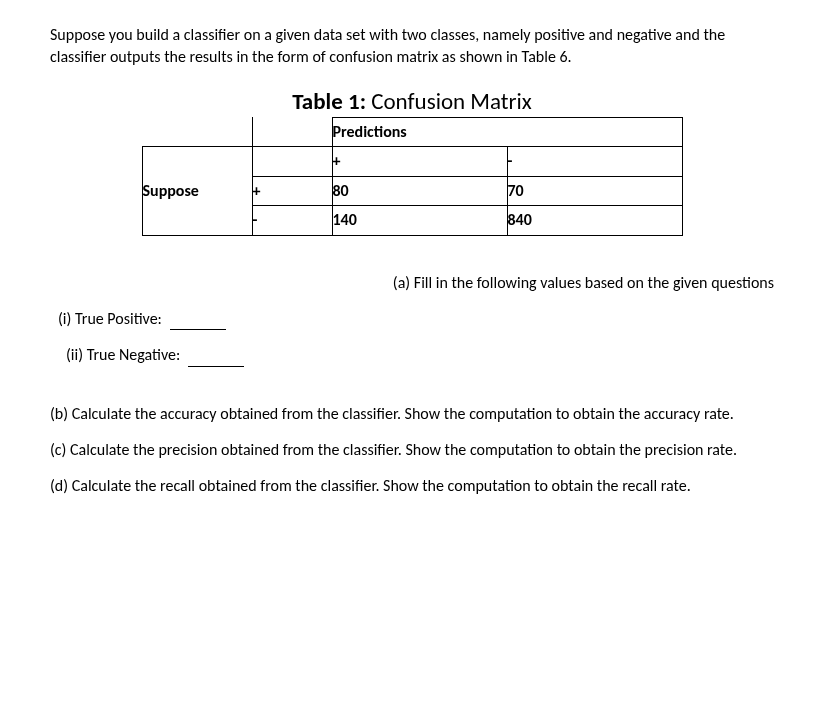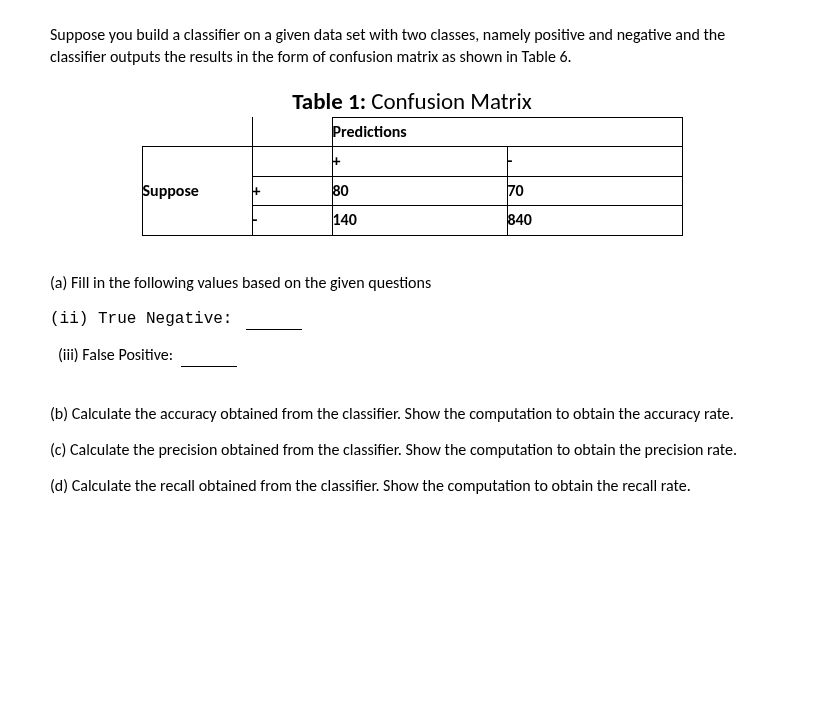--- a/index.html
+++ b/index.html
@@ -46,26 +46,27 @@
       font-weight: bold;
     }
     .col-label { width: 110px; }
     .col-sign { width: 80px; }
     .col-pred { width: 175px; }
     .question-group {
       margin-bottom: 36px;
     }
     .question-a-lead {
       margin-bottom: 14px;
+      text-align: right;
     }
     .sub-item {
       margin-bottom: 14px;
     }
     .sub-item.indent1 { margin-left: 8px; }
-    .sub-item.indent0 { margin-left: 0px; font-family: Liberation Mono, monospace; }
+    .sub-item.indent0 { margin-left: 16px; }
     .blank {
       display: inline-block;
       border-bottom: 1px solid #000;
       width: 56px;
       vertical-align: bottom;
       margin-left: 4px;
     }
     .para {
       margin-bottom: 14px;
     }
@@ -100,19 +101,19 @@
   <tr>
     <td class="col-sign">-</td>
     <td class="col-pred">140</td>
     <td class="col-pred">840</td>
   </tr>
 </tbody>
   </table>
 
 <div class="question-group">
   <p class="question-a-lead">(a) Fill in the following values based on the given questions</p>
+  <p class="sub-item indent1"><span>(i) True Positive:</span> <span class="blank"></span></p>
   <p class="sub-item indent0"><span>(ii) True Negative:</span> <span class="blank"></span></p>
-  <p class="sub-item indent1"><span>(iii) False Positive:</span> <span class="blank"></span></p>
 </div>
 
 <p class="para">(b) Calculate the accuracy obtained from the classifier. Show the computation to obtain the accuracy rate.</p>
 <p class="para">(c) Calculate the precision obtained from the classifier. Show the computation to obtain the precision rate.</p>
 <p class="para">(d) Calculate the recall obtained from the classifier. Show the computation to obtain the recall rate.</p>
 
 </body></html>

